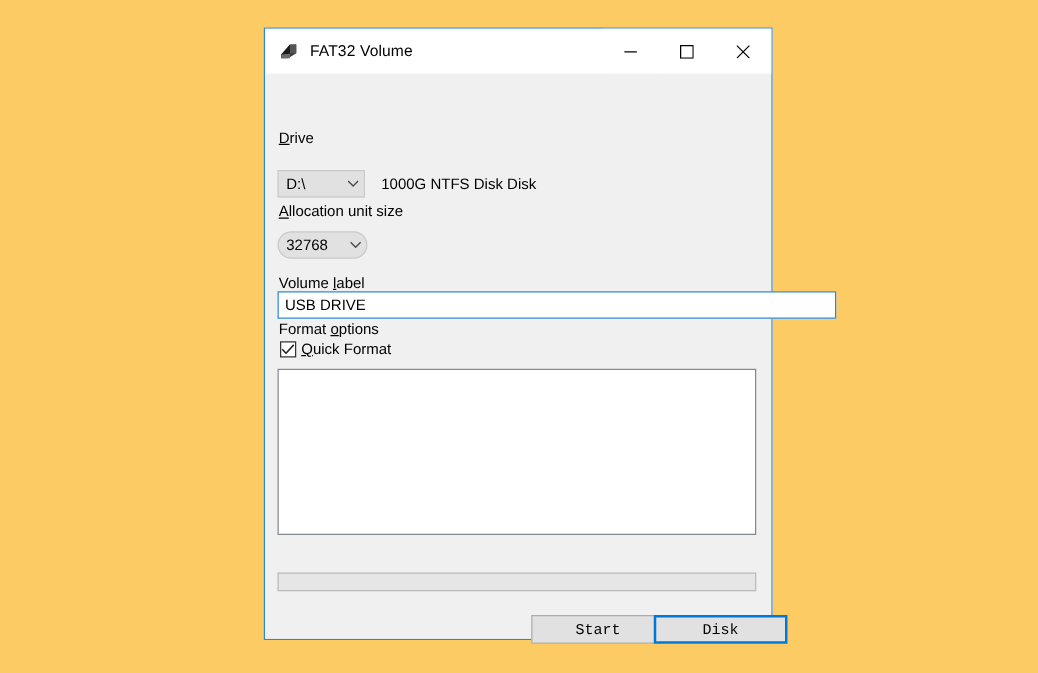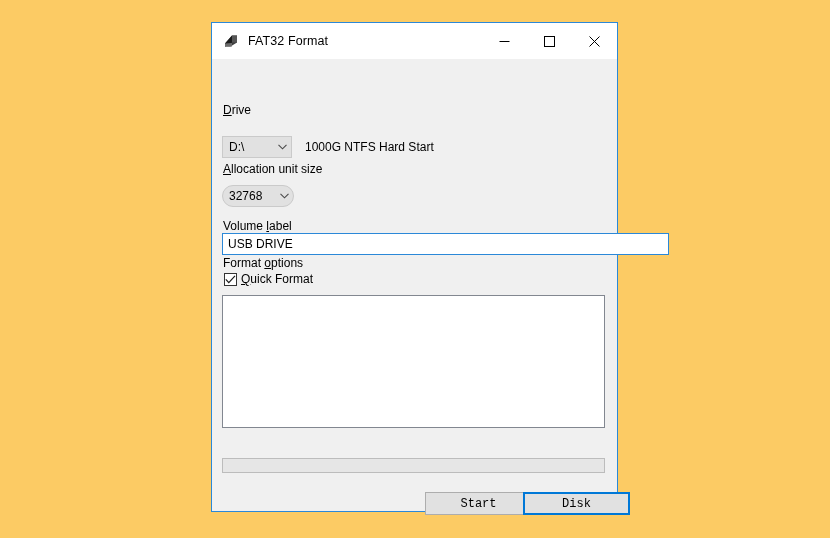--- a/index.html
+++ b/index.html
@@ -229,21 +229,21 @@
   <div id="titlebar">
     <div id="title-left">
       <span id="app-icon">
         <svg width="18" height="18" viewBox="0 0 18 18">
           <polygon points="3,11.5 10,3.5 15,3.5 15,10.5 8.5,14.5 3,14.5" fill="#3d3d3d"></polygon>
           <polygon points="3,11.5 10,3.5 10,10.5 3,14.5" fill="#1c1c1c"></polygon>
           <polygon points="10,3.5 15,3.5 15,10.5 10,10.5" fill="#555555"></polygon>
           <polygon points="3,11.5 10,11.0 10,14.5 3,14.5" fill="#6b6b6b"></polygon>
         </svg>
       </span>
-      <span id="title-text">FAT32 Format</span>
+      <span id="title-text">FAT32 Volume</span>
     </div>
     <div class="caption-btn">
       <svg width="11" height="11" viewBox="0 0 11 11">
         <line x1="0.5" y1="5.5" x2="10.5" y2="5.5" stroke="#000" stroke-width="1"></line>
       </svg>
     </div>
     <div class="caption-btn">
       <svg width="11" height="11" viewBox="0 0 11 11">
         <rect x="0.5" y="0.5" width="10" height="10" fill="none" stroke="#000" stroke-width="1"></rect>
       </svg>
@@ -260,21 +260,21 @@
 
     <div class="field-label" style="left:11px; top:44px;"><u>D</u><span>rive</span></div>
     <div id="drive-combo" class="combo">
       <span class="combo-value">D:\</span>
       <span class="chev">
         <svg width="9" height="6" viewBox="0 0 9 6">
           <polyline points="0.5,0.8 4.5,4.8 8.5,0.8" fill="none" stroke="#4a4a4a" stroke-width="1.1"></polyline>
         </svg>
       </span>
     </div>
-    <div id="drive-info">1000G NTFS Hard Start</div>
+    <div id="drive-info">1000G NTFS Disk Disk</div>
 
     <div class="field-label" style="left:11px; top:103px;"><u>A</u><span>llocation unit size</span></div>
     <div id="alloc-combo" class="combo">
       <span class="combo-value">32768</span>
       <span class="chev">
         <svg width="9" height="6" viewBox="0 0 9 6">
           <polyline points="0.5,0.8 4.5,4.8 8.5,0.8" fill="none" stroke="#4a4a4a" stroke-width="1.1"></polyline>
         </svg>
       </span>
     </div>

